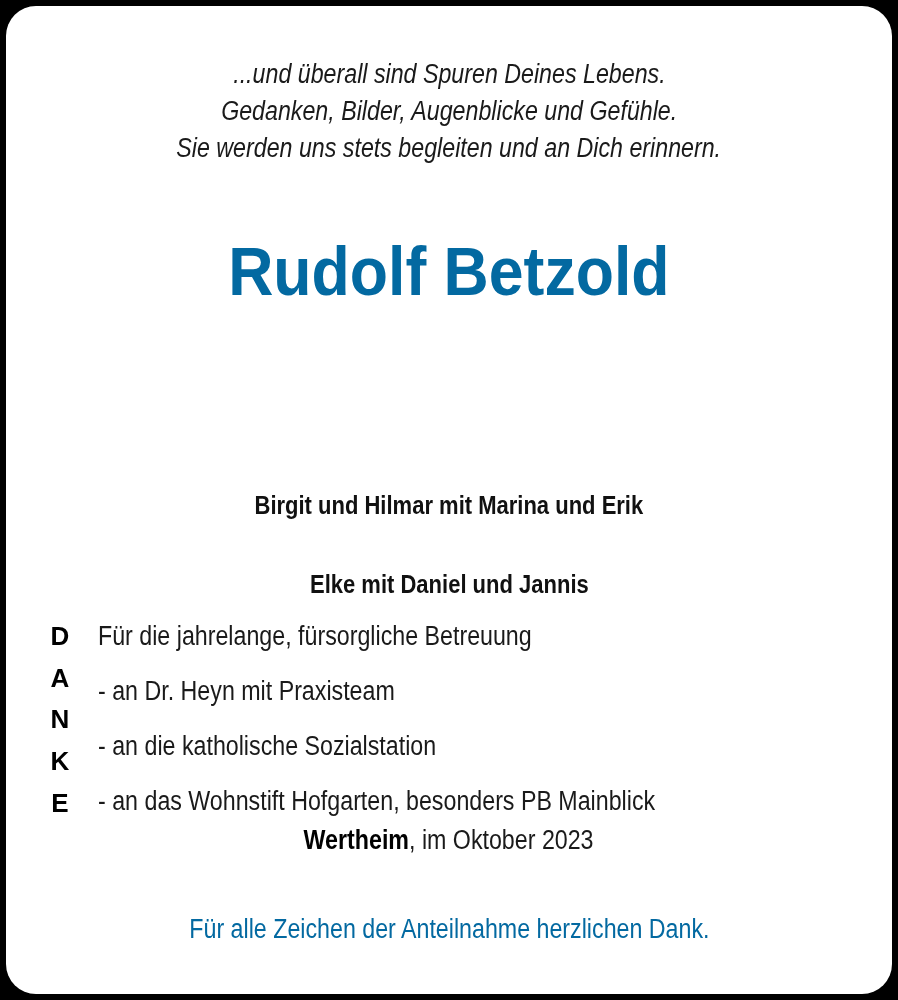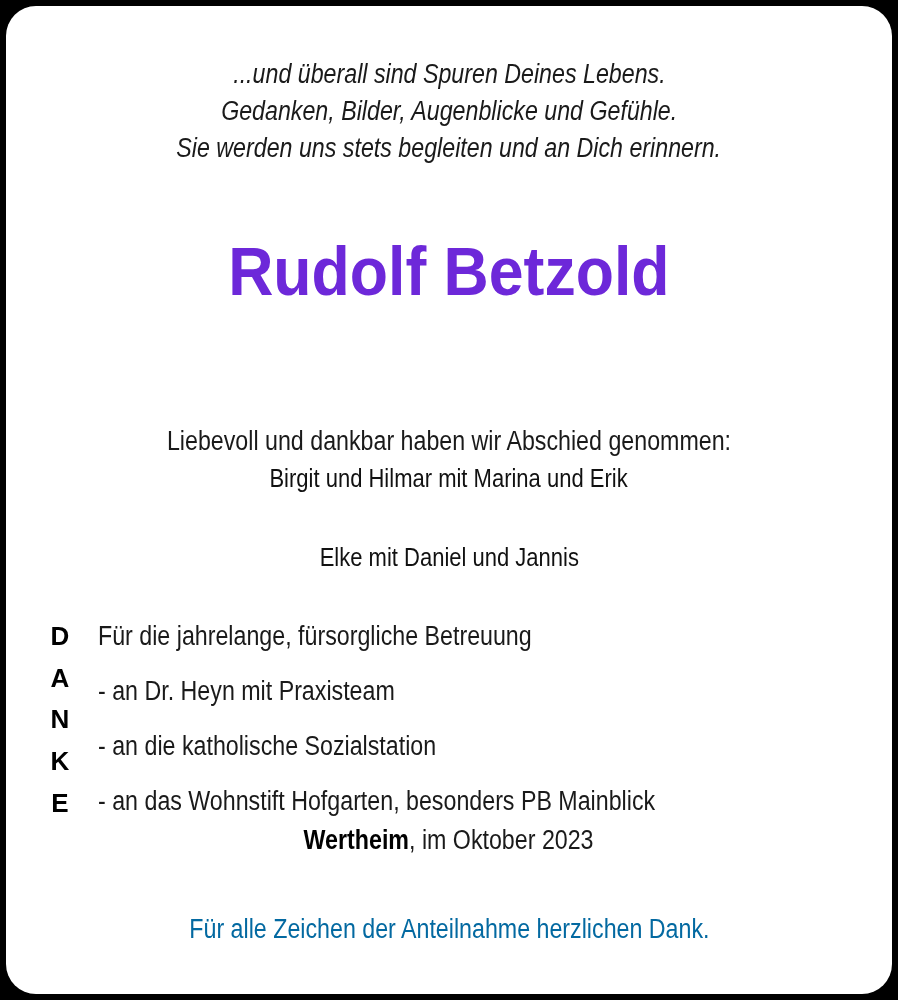--- a/index.html
+++ b/index.html
@@ -38,39 +38,40 @@
   }
   .poem {
     font-style: italic;
     font-size: 27px;
     color: #1a1a1a;
   }
   .poem .cond { transform: scaleX(0.86); }
   .name {
     font-weight: bold;
     font-size: 68px;
-    color: #6d28d9;
+    color: #0369a1;
   }
   .name .cond { transform: scaleX(0.92); }
   .dates {
     font-weight: bold;
     font-size: 25px;
     color: #111111;
   }
   .dates .cond { transform: scaleX(0.88); }
   .dates .gap { display: inline-block; width: 26px; }
   .intro {
     font-size: 27px;
     color: #1a1a1a;
   }
   .intro .cond { transform: scaleX(0.86); }
   .family {
-    font-weight: normal;
+    font-weight: bold;
     font-size: 25px;
     color: #111111;
+    margin-top: 27px;
   }
   .family .cond { transform: scaleX(0.88); }
   .danke-letter {
     position: absolute;
     left: 44px;
     width: 20px;
     text-align: center;
     font-weight: bold;
     font-size: 26px;
     line-height: 1;
@@ -111,23 +112,20 @@
   </div>
   <div class="line poem" style="top:129px;">
     <span class="cond">Sie werden uns stets begleiten und an Dich erinnern.</span>
   </div>
 
   <div class="line name" style="top:231px;">
     <span class="cond">Rudolf Betzold</span>
   </div>
 
 
-  <div class="line intro" style="top:422px;">
-    <span class="cond">Liebevoll und dankbar haben wir Abschied genommen:</span>
-  </div>
   <div class="line family" style="top:460px;">
     <span class="cond">Birgit und Hilmar mit Marina und Erik</span>
   </div>
   <div class="line family" style="top:539px;">
     <span class="cond">Elke mit Daniel und Jannis</span>
   </div>
 
   <div class="danke-letter" style="top:617px;">D</div>
   <div class="danke-letter" style="top:659px;">A</div>
   <div class="danke-letter" style="top:700px;">N</div>

